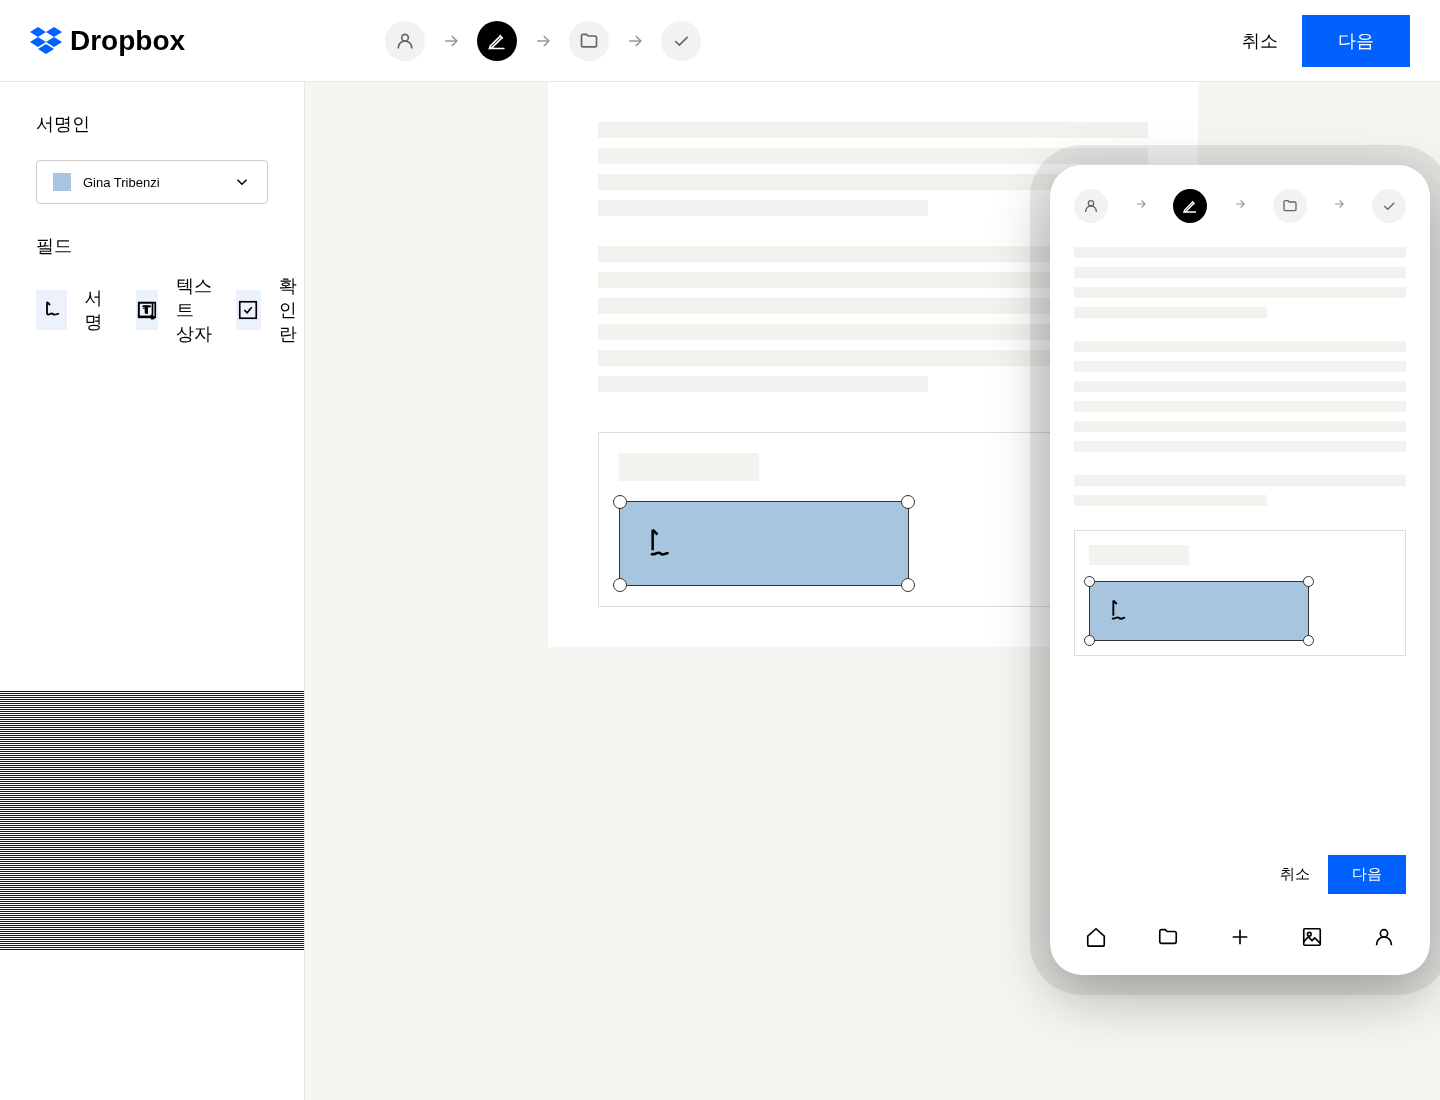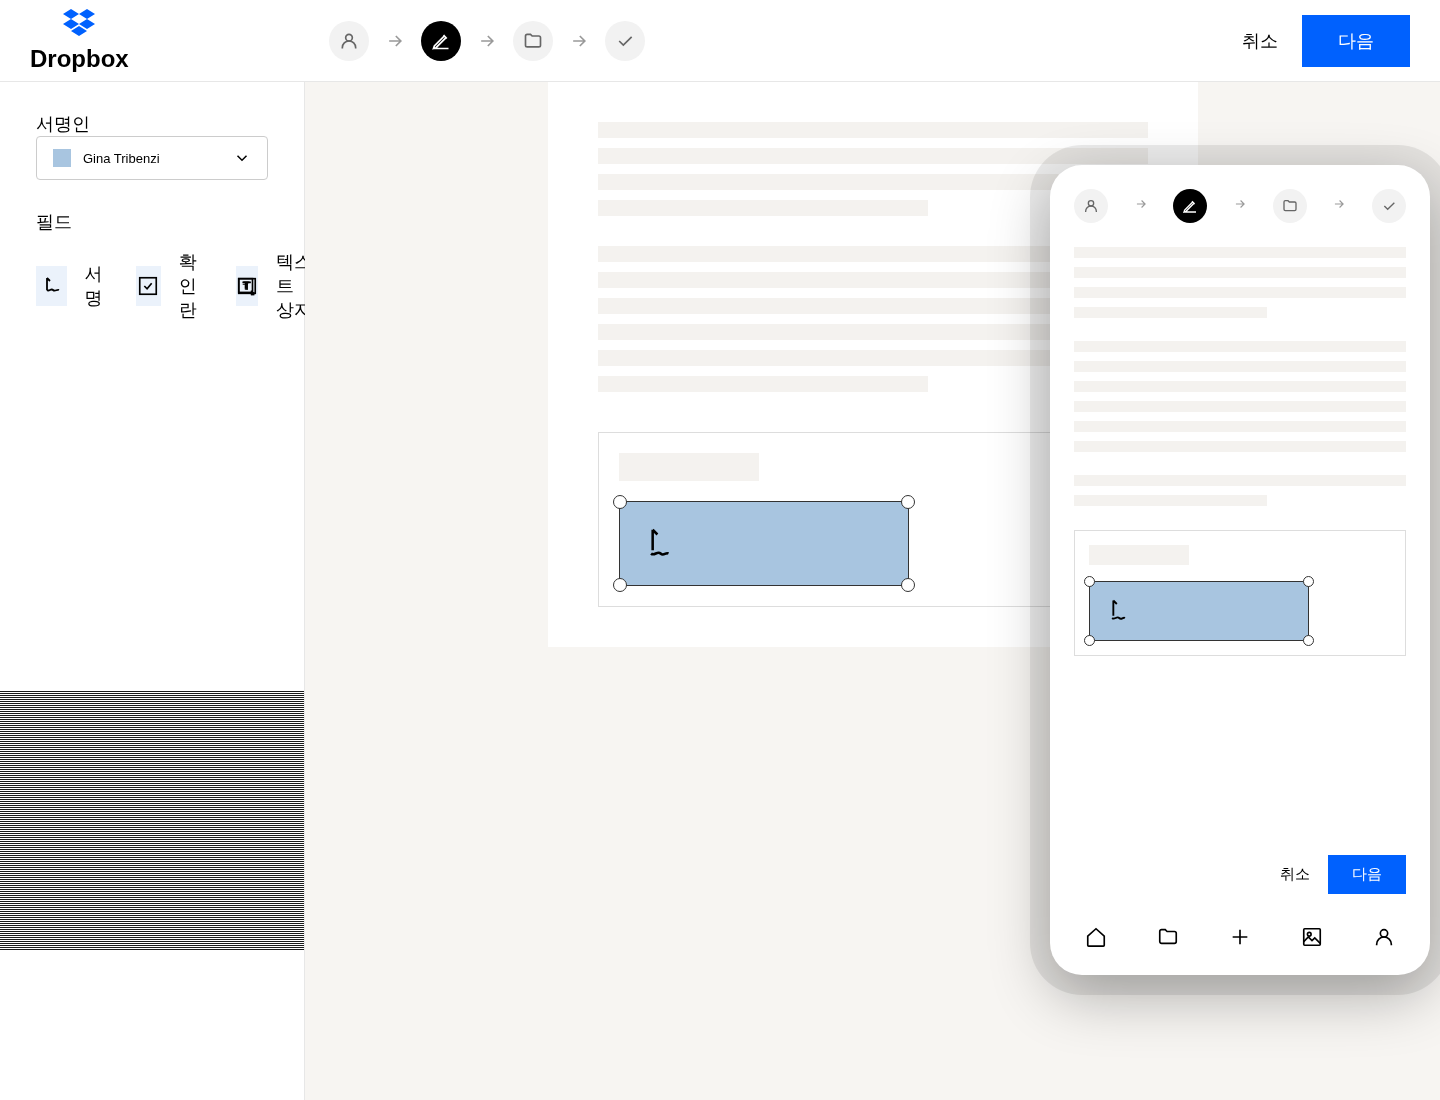--- a/index.html
+++ b/index.html
@@ -1,33 +1,33 @@
 <!DOCTYPE html>
 <html><head>
   <meta charset="utf-8">
   <style>
     * { margin: 0; padding: 0; box-sizing: border-box; }
     body { font-family: -apple-system, BlinkMacSystemFont, "Segoe UI", Helvetica, Arial, sans-serif; background: #fff; width: 1440px; height: 1100px; position: relative; overflow: hidden; }
     
     .header { display: flex; align-items: center; padding: 20px 30px; border-bottom: 1px solid #e7e7e7; height: 82px; }
-    .logo { display: flex; align-items: center; gap: 8px; font-weight: 700; font-size: 24px; flex-direction: column; }
+    .logo { display: flex; align-items: center; gap: 8px; font-weight: 700; font-size: 28px; }
     .logo-icon { width: 32px; height: 28px; }
     
     .steps { display: flex; align-items: center; gap: 16px; margin-left: 200px; }
     .step-circle { width: 40px; height: 40px; border-radius: 50%; background: #f2f2f2; display: flex; align-items: center; justify-content: center; }
     .step-circle.active { background: #000; }
     .step-arrow { color: #999; display: flex; align-items: center; }
     
     .header-actions { margin-left: auto; display: flex; align-items: center; gap: 24px; }
     .btn-cancel { background: none; border: none; font-size: 18px; cursor: pointer; color: #000; }
     .btn-next { background: #0061fe; color: #fff; border: none; padding: 14px 36px; font-size: 18px; cursor: pointer; }
     
     .main { display: flex; height: calc(100% - 82px); }
     .sidebar { width: 305px; padding: 30px 36px; border-right: 1px solid #e7e7e7; }
-    .sidebar-label { font-size: 18px; margin-bottom: 0; }
+    .sidebar-label { font-size: 18px; margin-bottom: 24px; }
     .signer-select { display: flex; align-items: center; gap: 12px; border: 1px solid #ccc; padding: 12px 16px; border-radius: 4px; margin-bottom: 30px; cursor: pointer; width: 100%; }
     .signer-swatch { width: 18px; height: 18px; background: #a8c5e0; }
     .signer-name { flex: 1; font-size: 13px; }
     .chevron { margin-left: auto; }
     
     .fields-label { font-size: 18px; margin-bottom: 16px; }
     .field-list { display: flex; flex-direction: row; gap: 24px; }
     .field-item { display: flex; align-items: center; gap: 18px; cursor: pointer; }
     .field-icon { width: 40px; height: 40px; background: #ebf2fb; display: flex; align-items: center; justify-content: center; }
     .field-label { font-size: 18px; }
@@ -146,41 +146,41 @@
         <div class="field-icon">
           <svg width="24" height="24" viewBox="0 0 24 24" fill="none" stroke="#000" stroke-width="1.8">
               <path d="M8 4v12M8 4l3 3M8 16c2 2 4-2 6 0s4-1 6 0"></path>
             </svg>
         </div>
         <div class="field-label">서명</div>
       </div>
       <div class="field-item">
         <div class="field-icon">
           <svg width="22" height="22" viewBox="0 0 24 24" fill="none" stroke="#000" stroke-width="1.8">
-              <rect x="3" y="3" width="18" height="18"></rect>
-              <path d="M8 12l3 3 5-6"></path>
-            </svg>
-        </div>
-        <div class="field-label">확인란</div>
-      </div>
-      <div class="field-item">
-        <div class="field-icon">
-          <svg width="22" height="22" viewBox="0 0 24 24" fill="none" stroke="#000" stroke-width="1.8">
               <rect x="3" y="4" width="18" height="16"></rect>
               <path d="M8 8h8M12 8v8M17 19l3 3M20 19l-3 3" stroke-width="1.5"></path>
               <path d="M8 8h8M12 8v8"></path>
               <text x="7" y="16" font-size="10" fill="#000" stroke="none">T</text>
             </svg>
           <svg width="22" height="22" viewBox="0 0 24 24" fill="none" stroke="#000" stroke-width="1.8" style="position:absolute">
               <rect x="3" y="4" width="15" height="15"></rect>
               <path d="M7 8h7M10.5 8v7"></path>
               <path d="M17 17v5M14.5 19.5h5" stroke-width="1.8"></path>
             </svg>
         </div>
         <div class="field-label">텍스트 상자</div>
+      </div>
+      <div class="field-item">
+        <div class="field-icon">
+          <svg width="22" height="22" viewBox="0 0 24 24" fill="none" stroke="#000" stroke-width="1.8">
+              <rect x="3" y="3" width="18" height="18"></rect>
+              <path d="M8 12l3 3 5-6"></path>
+            </svg>
+        </div>
+        <div class="field-label">확인란</div>
       </div>
     </div>
   </div>
 
   <div class="canvas">
     <div class="doc">
       <div class="placeholder-line"></div>
       <div class="placeholder-line"></div>
       <div class="placeholder-line"></div>
       <div class="placeholder-line short"></div>

